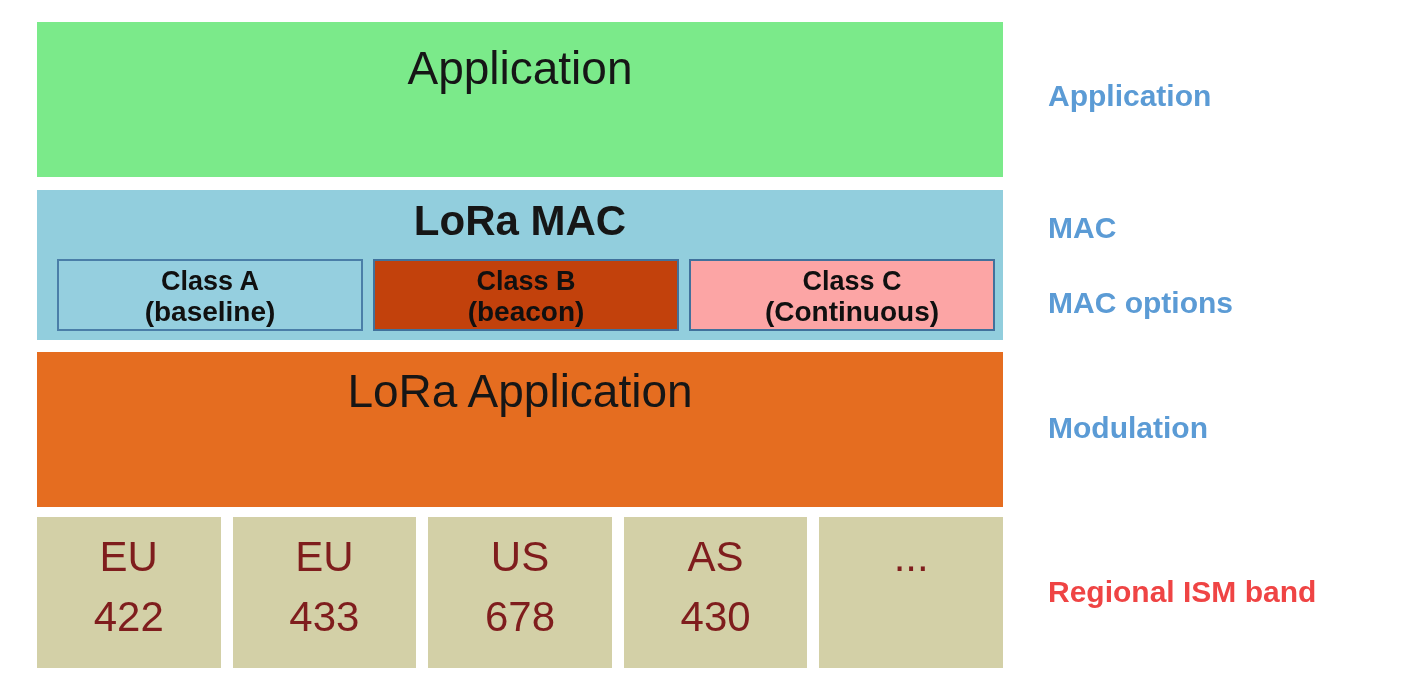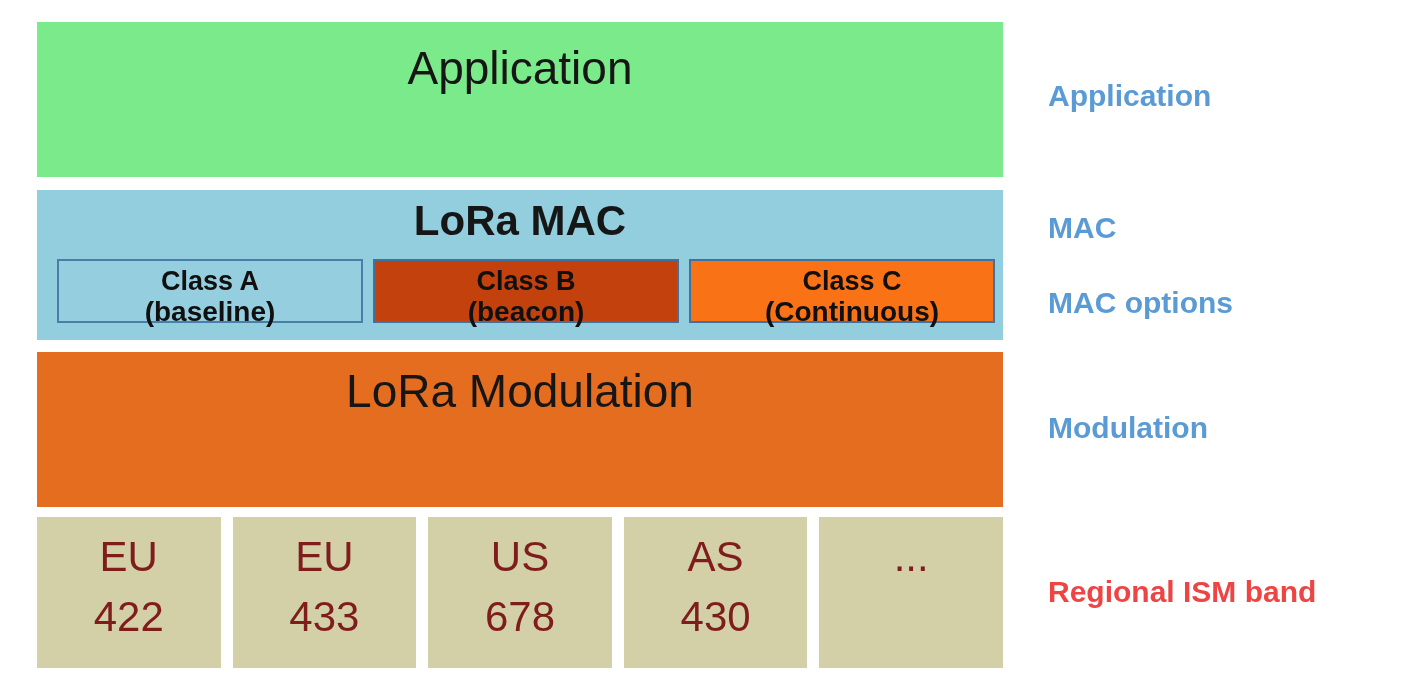--- a/index.html
+++ b/index.html
@@ -38,21 +38,21 @@
   .mac-classes {
     position: absolute;
     top: 69px;
     left: 0;
     width: 100%;
     height: 72px;
   }
   .class-box {
     position: absolute;
     top: 0;
-    height: 64px;
+    height: 72px;
     width: 306px;
     box-sizing: border-box;
     border: 2px solid #41719c;
     text-align: center;
     padding-top: 3px;
   }
   .class-box.light { background: #95cfdf; border-color: #4a7ea8; }
   .class-box.dark  { background: #5b9bd5; }
   .class-a { left: 20px;  }
   .class-b { left: 336px; }
@@ -108,29 +108,29 @@
     <div class="block-title title-md">LoRa MAC</div>
     <div class="mac-classes">
       <div class="class-box light class-a">
         <div class="class-name">Class A</div>
         <div class="class-sub">(baseline)</div>
       </div>
       <div class="class-box dark class-b" style="background: #c2410c;">
         <div class="class-name">Class B</div>
         <div class="class-sub">(beacon)</div>
       </div>
-      <div class="class-box dark class-c" style="background: #f97316; padding-left: 20px;">
+      <div class="class-box dark class-c" style="background: #fca5a5; padding-left: 20px;">
         <div class="class-name">Class C</div>
         <div class="class-sub">(Continuous)</div>
       </div>
     </div>
   </div>
 
   <div class="block layer-modulation" style="background: rgb(229, 109, 32);">
-    <div class="block-title title-lg">LoRa Modulation</div>
+    <div class="block-title title-lg">LoRa Application</div>
   </div>
 
   <div class="bands-row">
     <div class="band" style="background: rgb(211, 208, 167);">
       <div class="band-line1">EU</div>
       <div class="band-line2">422</div>
     </div>
     <div class="band" style="background: rgb(211, 208, 167);">
       <div class="band-line1">EU</div>
       <div class="band-line2">433</div>

